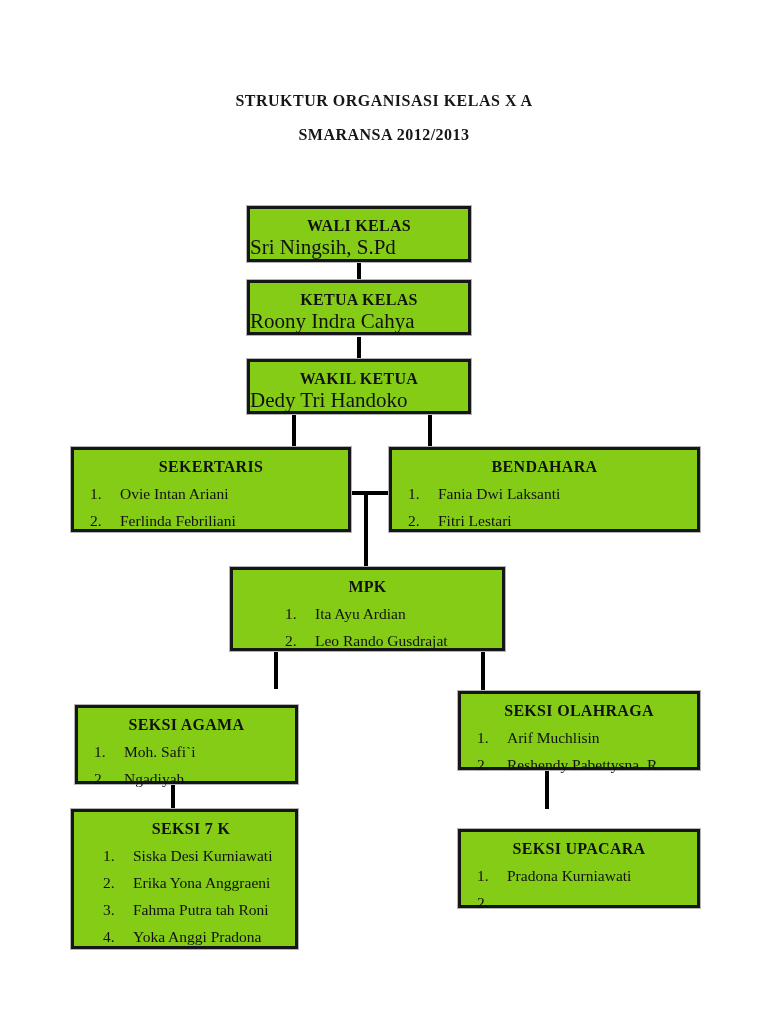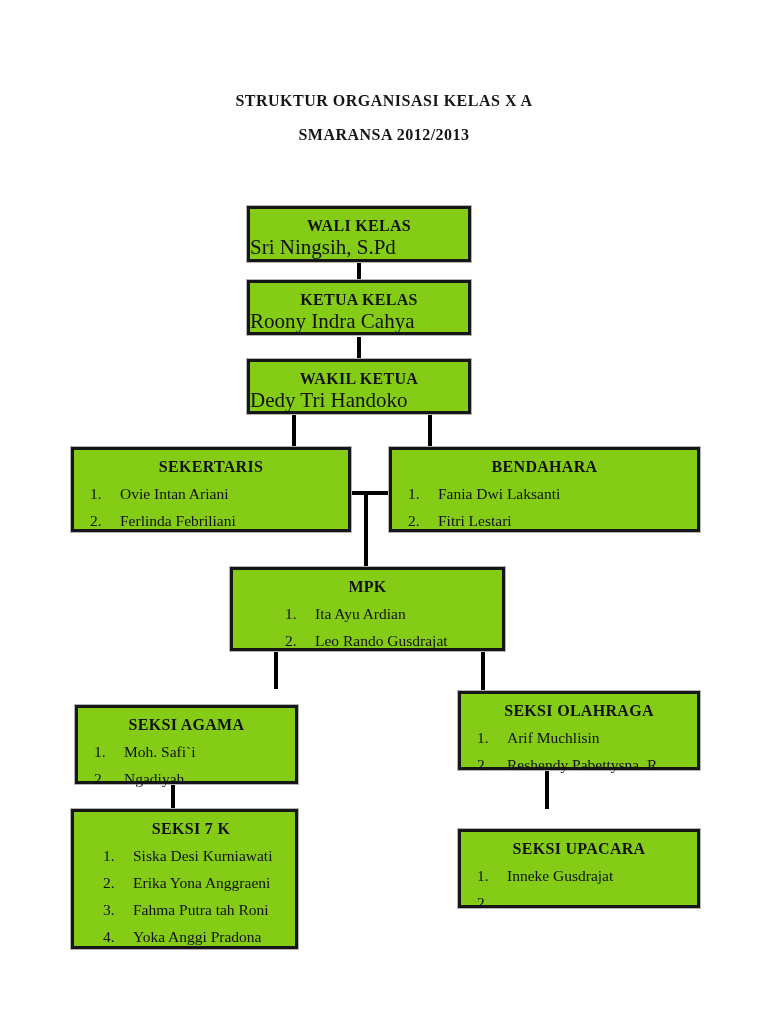--- a/index.html
+++ b/index.html
@@ -195,21 +195,21 @@
         <span class="mname">Yoka Anggi Pradona</span>
       </li>
     </ol>
   </div>
 
   <div class="node" style="left:458px; top:809px; width:242px; height:79px;margin-top:20px;">
     <div class="node-title">SEKSI UPACARA</div>
     <ol class="member-list">
       <li>
         <span class="num">1.</span>
-        <span class="mname">Inneke Gusdrajat</span>
+        <span class="mname">Pradona Kurniawati</span>
       </li>
       <li>
         <span class="num">2.</span>
       </li>
     </ol>
   </div>
 
 </div>
 
 </body></html>

